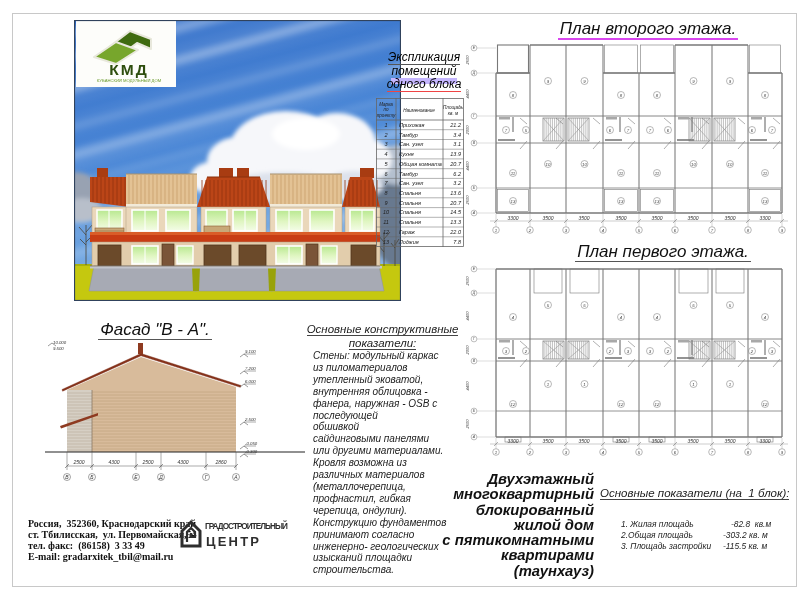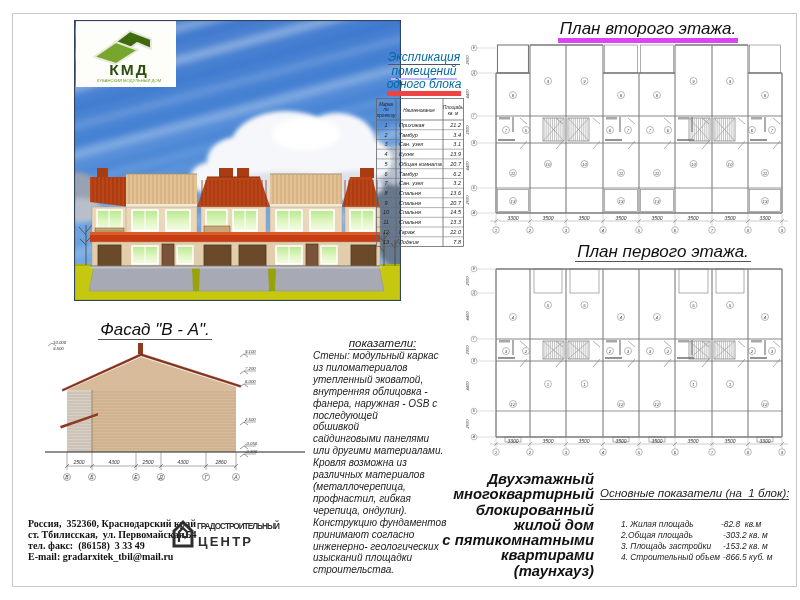--- a/index.html
+++ b/index.html
@@ -278,24 +278,24 @@
 
 <text x="55" y="55" font-family="Liberation Sans, sans-serif" font-weight="bold" font-size="15.5" letter-spacing="2" fill="#2e4e0e" text-anchor="middle">КМД</text>
 <text x="55" y="62" font-family="Liberation Sans, sans-serif" font-size="4.2" fill="#6a9a2a" text-anchor="middle">КУБАНСКИЙ МОДУЛЬНЫЙ ДОМ</text>
 </g>
 </g>
 
 <rect x="0.5" y="0.5" width="326" height="280" fill="none" stroke="#30425c" stroke-width="1.2"></rect>
 </svg>
 </div>
 
-<div class="abs it" style="left:374px;top:51px;width:100px;text-align:center;font-size:12px;color:#0369a1;line-height:13.5px;">
+<div class="abs it" style="left:374px;top:51px;width:100px;text-align:center;font-size:12px;color:#000000;line-height:13.5px;">
 <span style="border-bottom:1px solid #555;">Экспликация</span><br>
-<span style="border-bottom:2px solid #c4b5fd;">помещений</span><br>
-<span style="border-bottom:5px solid #ef4444;margin-top:37px;">одного блока</span>
+<span style="border-bottom:6px solid #c4b5fd;">помещений</span><br>
+<span style="border-bottom:1px solid #ef4444;margin-top:37px;">одного блока</span>
 </div>
 
 <div class="abs" style="left:376px;top:98px;">
 <svg width="88" height="149" viewBox="0 0 88 149">
 <g stroke="#666" stroke-width="0.8" fill="none">
 <rect x="0.5" y="0.5" width="87" height="148"></rect>
 <line x1="20" y1="0" x2="20" y2="149"></line>
         <line x1="67" y1="0" x2="67" y2="149"></line>
 <line x1="0" y1="22" x2="88" y2="22"></line>
 <line x1="0" y1="31.7" x2="88" y2="31.7" stroke-width="0.5"></line>
@@ -354,21 +354,21 @@
 <text x="10" y="135.8" text-anchor="middle" font-size="5.5">12</text>
 <text x="23" y="135.8" font-size="5.5">Гараж</text>
 <text x="85" y="135.8" text-anchor="end" font-size="5.5">22.0</text>
 <text x="10" y="145.6" text-anchor="middle" font-size="5.5">13</text>
 <text x="23" y="145.6" font-size="5.5">Лоджия</text>
 <text x="85" y="145.6" text-anchor="end" font-size="5.5">7.8</text>
 </g>
 </svg>
 </div>
 
-<div class="abs it" style="left:478px;top:20px;width:340px;text-align:center;font-size:17px;line-height:17.5px;color:#111;"><span style="border-bottom:5px solid #d946ef;padding:0 2px;">План второго этажа.</span></div>
+<div class="abs it" style="left:478px;top:20px;width:340px;text-align:center;font-size:17px;line-height:17.5px;color:#111;"><span style="border-bottom:2px solid #d946ef;padding:0 2px;">План второго этажа.</span></div>
 
 <div class="abs it" style="left:478px;top:243px;width:330px;text-align:center;font-size:17px;line-height:17.5px;color:#111;"><span style="border-bottom:1px solid #555;padding:0 2px;margin-left:40px;">План первого этажа.</span></div>
 
 <div class="abs" style="left:0;top:0;width:800px;height:600px;pointer-events:none;">
 <svg width="800" height="600" viewBox="0 0 800 600">
 
 <g stroke="#787878" fill="none">
 <line x1="496" y1="73" x2="530" y2="73" stroke-width="1.4"></line>
 <rect x="497.5" y="45" width="31" height="28" stroke-width="1.1"></rect>
 <line x1="530" y1="45" x2="566" y2="45" stroke-width="1.4"></line>
@@ -986,45 +986,44 @@
 <text x="121" y="143">Д</text>
 <circle cx="166" cy="141" r="3.5" fill="none" stroke="#666" stroke-width="0.6"></circle>
 <text x="166" y="143">Г</text>
 <circle cx="196" cy="141" r="3.5" fill="none" stroke="#666" stroke-width="0.6"></circle>
 <text x="196" y="143">А</text>
 </g>
 </svg>
 </div>
 
 <div class="abs it" style="left:300px;top:322px;width:165px;text-align:center;font-size:11.5px;color:#222;line-height:14px;">
-<br><span style="border-bottom:1px solid #444;">показатели:</span>
+<span style="border-bottom:1px solid #444;">Основные конструктивные</span><br><span style="border-bottom:1px solid #444;">показатели:</span>
 </div>
 
 <div class="abs" style="left:313px;top:350px;width:152px;font-size:10px;color:#222;line-height:11.9px;font-style:italic;">
 Стены: модульный каркас<br>из пиломатериалов<br>утепленный эковатой,<br>внутренняя облицовка -<br>фанера, наружная - OSB с<br>последующей<br>обшивкой<br>сайдинговыми панелями<br>или другими материалами.<br>Кровля возможна из<br>различных материалов<br>(металлочерепица,<br>профнастил, гибкая<br>черепица, ондулин).<br>Конструкцию фундаментов<br>принимают согласно<br>инженерно- геологических<br>изысканий площадки<br>строительства.
 </div>
 
 <div class="abs" style="left:28px;top:519px;width:230px;font-family:'Liberation Serif',serif;font-weight:bold;font-size:10px;color:#111;line-height:10.9px;">
 Россия,&nbsp; 352360, Краснодарский край<br>ст. Тбилисская,&nbsp; ул. Первомайская,54<br>тел. факс:&nbsp; (86158)&nbsp; 3 33 49<br>E-mail: gradarxitek_tbil@mail.ru
 </div>
 
-<div class="abs" style="left:171px;top:518px;">
+<div class="abs" style="left:179px;top:518px;">
 <svg width="115" height="32" viewBox="0 0 115 32">
 
 <path d="M3 28 L3 13 L12 4 L21 13 L21 28 Z" fill="none" stroke="#2e2e2e" stroke-width="3"></path>
 <path d="M8 24 L8 14 L12 10 L16 14 L16 19 L12 19 L12 15" fill="none" stroke="#2e2e2e" stroke-width="2.2"></path>
 
 <text x="26" y="10.5" font-family="Liberation Sans, sans-serif" font-weight="bold" font-size="8.2" fill="#2e2e2e" textLength="83">ГРАДОСТРОИТЕЛЬНЫЙ</text>
 <text x="27" y="28" font-family="Liberation Sans, sans-serif" font-weight="bold" font-size="13" letter-spacing="2.2" fill="#2e2e2e">ЦЕНТР</text>
 </svg>
 </div>
 
 <div class="abs it" style="left:434px;top:472px;width:160px;text-align:right;font-weight:bold;font-size:14.8px;color:#111;line-height:15.3px;">
 Двухэтажный<br>многоквартирный<br>блокированный<br>жилой дом<br>с пятикомнатными<br>квартирами<br>(таунхауз)
 </div>
 
 <div class="abs it" style="left:600px;top:487px;width:200px;font-size:11.5px;color:#222;white-space:nowrap;"><span style="border-bottom:1px solid #444;">Основные показатели (на&nbsp; 1 блок):</span></div>
 
 <div class="abs it" style="left:621px;top:519px;width:175px;font-size:8.4px;color:#222;line-height:11.1px;white-space:nowrap;font-style:italic;">
-<div>1. Жилая площадь<span style="position:absolute;left:100px;">-82.8&nbsp; кв.м</span></div>
+<div>1. Жилая площадь<span style="position:absolute;left:110px;">-82.8&nbsp; кв.м</span></div>
 <div>2.Общая площадь<span style="position:absolute;left:102px;">-303.2 кв. м</span></div>
-<div>3. Площадь застройки<span style="position:absolute;left:102px;">-153.2 кв. м</span></div>
-<div>4. Строительный объем<span style="position:absolute;left:102px;">-866.5 куб. м</span></div>
+<div>3. Площадь застройки<span style="position:absolute;left:102px;">-115.5 кв. м</span></div>
 </div>
 </body></html>

